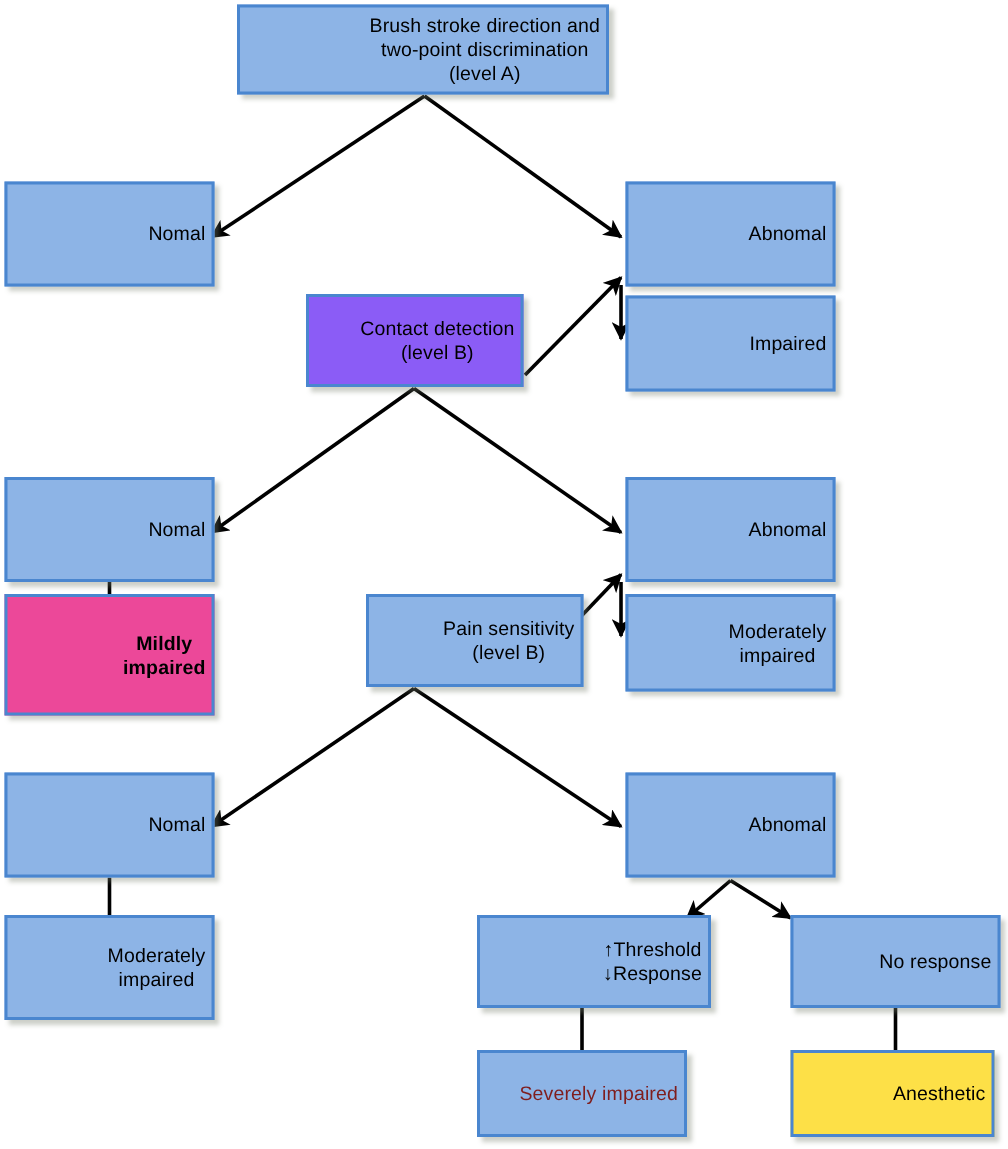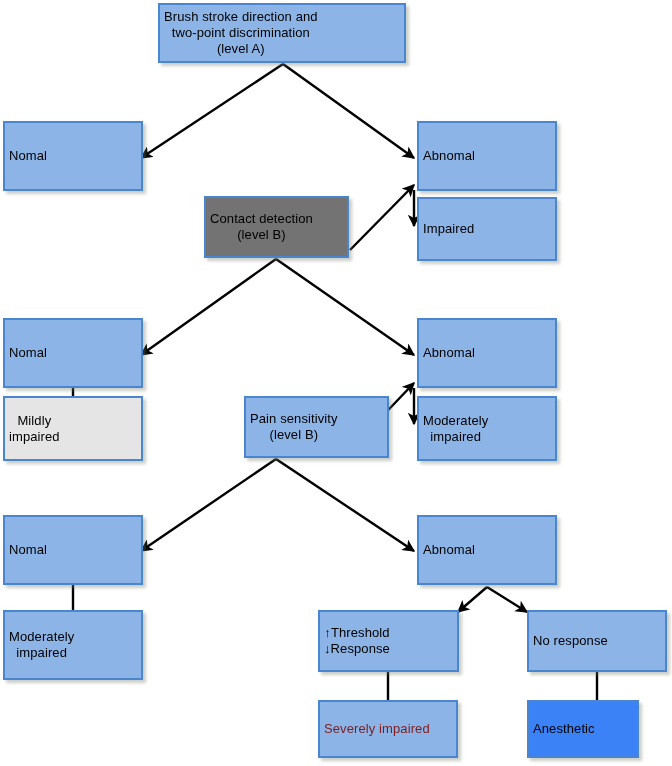--- a/index.html
+++ b/index.html
@@ -27,21 +27,21 @@
     pointer-events: none;
   }
   .node {
     position: absolute;
     box-sizing: border-box;
     background: #8db4e6;
     border: 2px solid #4a86cf;
     box-shadow: 3px 3px 3px rgba(120,130,110,0.38);
     display: flex;
     align-items: center;
-    justify-content: flex-start;
+    justify-content: flex-end;
     text-align: center;
     color: #000000;
     font-size: 13px;
     line-height: 16px;
     letter-spacing: 0.1px;
     z-index: 2;
     padding: 2px 4px;
   }
   .node .label {
     display: block;
@@ -84,34 +84,34 @@
         <span class="label">Brush stroke direction and
 two-point discrimination
 (level A)</span>
       </div>
       <div class="node" style="left: 3px; top: 121px; width: 140px; height: 70px; background: rgb(141, 180, 230); border-color: rgb(74, 134, 207); color: rgb(0, 0, 0);">
         <span class="label">Nomal</span>
       </div>
       <div class="node" style="left: 417px; top: 121px; width: 140px; height: 70px; background: rgb(141, 180, 230); border-color: rgb(74, 134, 207); color: rgb(0, 0, 0);">
         <span class="label">Abnomal</span>
       </div>
-      <div class="node" style="left: 204px; top: 196px; width: 145px; height: 62px; background: #737373; border-color: rgb(74, 134, 207); color: rgb(0, 0, 0);">
+      <div class="node" style="left: 204px; top: 196px; width: 145px; height: 62px; background: #8b5cf6; border-color: rgb(74, 134, 207); color: rgb(0, 0, 0);">
         <span class="label">Contact detection
 (level B)</span>
       </div>
       <div class="node" style="left: 417px; top: 197px; width: 140px; height: 64px; background: rgb(141, 180, 230); border-color: rgb(74, 134, 207); color: rgb(0, 0, 0);">
         <span class="label">Impaired</span>
       </div>
       <div class="node" style="left: 3px; top: 318px; width: 140px; height: 70px; background: rgb(141, 180, 230); border-color: rgb(74, 134, 207); color: rgb(0, 0, 0);">
         <span class="label">Nomal</span>
       </div>
       <div class="node" style="left: 417px; top: 318px; width: 140px; height: 70px; background: rgb(141, 180, 230); border-color: rgb(74, 134, 207); color: rgb(0, 0, 0);">
         <span class="label">Abnomal</span>
       </div>
-      <div class="node" style="left: 3px; top: 396px; width: 140px; height: 65px; background: #e5e5e5; border-color: rgb(74, 134, 207); color: rgb(0, 0, 0);">
+      <div class="node" style="left: 3px; top: 396px; width: 140px; height: 81px; background: #ec4899; border-color: rgb(74, 134, 207); color: rgb(0, 0, 0); font-weight: bold;">
         <span class="label">Mildly
 impaired</span>
       </div>
       <div class="node" style="left: 204px; top: 396px; width: 145px; height: 62px; background: rgb(141, 180, 230); border-color: rgb(74, 134, 207); color: rgb(0, 0, 0); margin-left: 40px;">
         <span class="label">Pain sensitivity
 (level B)</span>
       </div>
       <div class="node" style="left: 417px; top: 396px; width: 140px; height: 65px; background: rgb(141, 180, 230); border-color: rgb(74, 134, 207); color: rgb(0, 0, 0);">
         <span class="label">Moderately
 impaired</span>
@@ -119,28 +119,28 @@
       <div class="node" style="left: 3px; top: 515px; width: 140px; height: 70px; background: rgb(141, 180, 230); border-color: rgb(74, 134, 207); color: rgb(0, 0, 0);">
         <span class="label">Nomal</span>
       </div>
       <div class="node" style="left: 417px; top: 515px; width: 140px; height: 70px; background: rgb(141, 180, 230); border-color: rgb(74, 134, 207); color: rgb(0, 0, 0);">
         <span class="label">Abnomal</span>
       </div>
       <div class="node" style="left: 3px; top: 610px; width: 140px; height: 70px; background: rgb(141, 180, 230); border-color: rgb(74, 134, 207); color: rgb(0, 0, 0);">
         <span class="label">Moderately
 impaired</span>
       </div>
-      <div class="node" style="left: 318px; top: 610px; width: 141px; height: 62px; background: rgb(141, 180, 230); border-color: rgb(74, 134, 207); color: rgb(0, 0, 0);">
+      <div class="node" style="left: 318px; top: 610px; width: 156px; height: 62px; background: rgb(141, 180, 230); border-color: rgb(74, 134, 207); color: rgb(0, 0, 0);">
         <span class="label">↑Threshold
 ↓Response</span>
       </div>
       <div class="node" style="left: 527px; top: 610px; width: 140px; height: 62px; background: rgb(141, 180, 230); border-color: rgb(74, 134, 207); color: rgb(0, 0, 0);">
         <span class="label">No response</span>
       </div>
       <div class="node" style="left: 318px; top: 700px; width: 140px; height: 58px; background: rgb(141, 180, 230); border-color: rgb(74, 134, 207); color: #7f1d1d;">
         <span class="label">Severely impaired</span>
       </div>
-      <div class="node" style="left: 527px; top: 700px; width: 112px; height: 58px; background: #3b82f6; border-color: rgb(74, 134, 207); color: rgb(0, 0, 0);">
+      <div class="node" style="left: 527px; top: 700px; width: 136px; height: 58px; background: #fde047; border-color: rgb(74, 134, 207); color: rgb(0, 0, 0);">
         <span class="label">Anesthetic</span>
       </div>
     </div>
 
 </div>
 
 </body></html>

